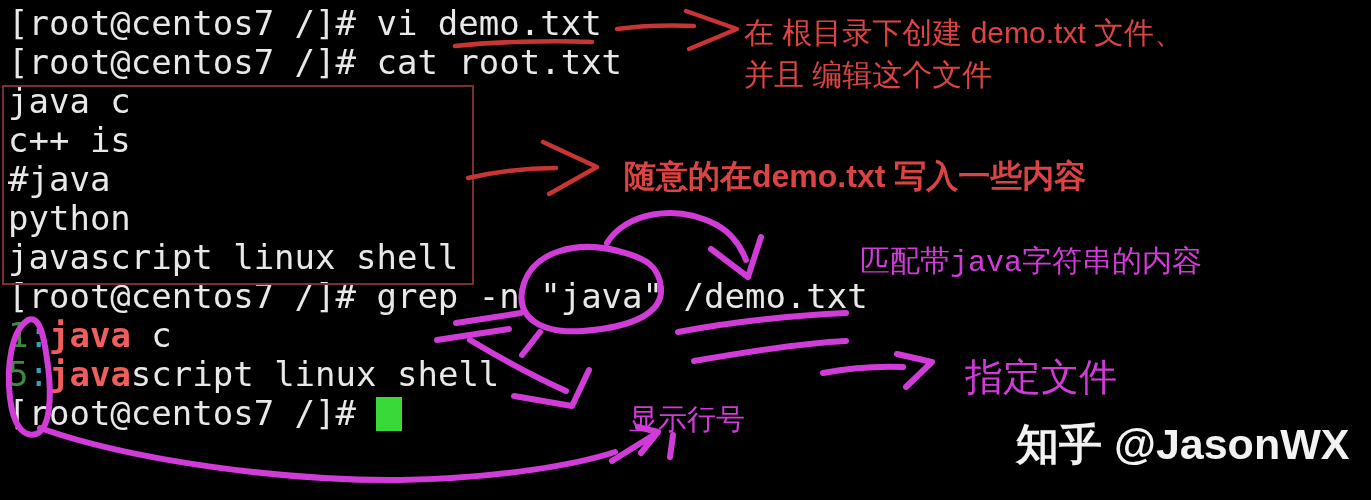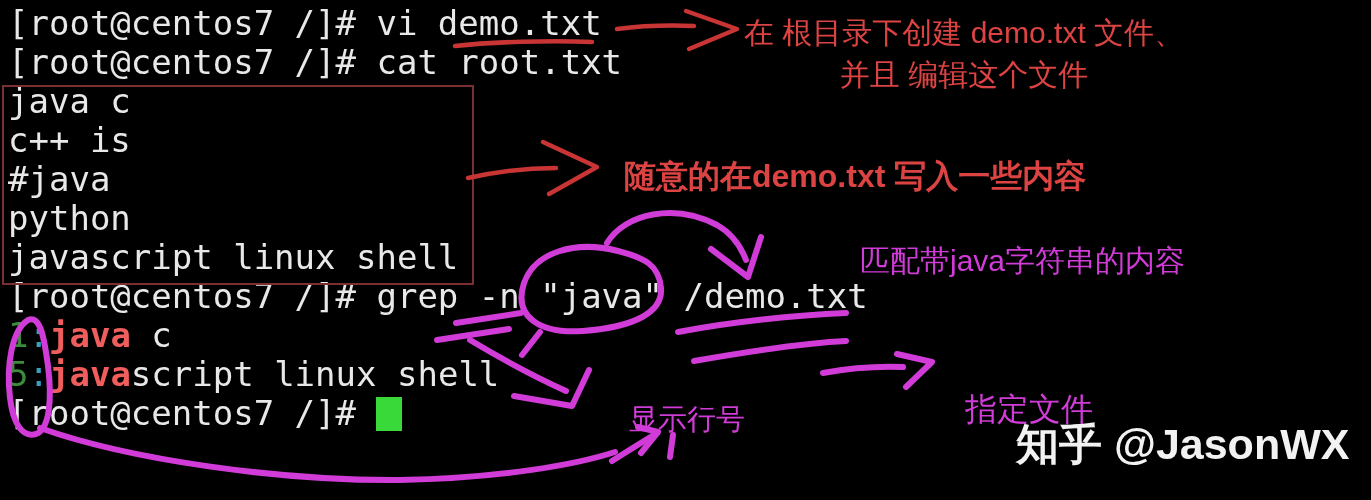--- a/index.html
+++ b/index.html
@@ -11,27 +11,27 @@
   .seg-fg{color:var(--fg);}
   .seg-lineno{color:var(--lineno);}
   .seg-sep{color:var(--sep);}
   .seg-match{color:var(--match);font-weight:bold;text-align:center;}
   .cursor{display:inline-block;width:26px;height:34px;background:var(--cursor);
           vertical-align:-6px;}
   .content-box{position:absolute;left:2px;top:85px;width:468px;height:196px;
                border:2px solid var(--box_border);pointer-events:none;}
   .overlay{position:absolute;left:0;top:0;pointer-events:none;}
   .note{position:absolute;font-family:"Liberation Sans","DejaVu Sans",sans-serif;
-        white-space:pre;text-align:center;}
+        white-space:pre;}
   .red-note{color:var(--red_text);}
   .magenta-note{color:var(--magenta);}
   .note-create{left:744px;top:12px;font-size:30px;line-height:42px;}
   .note-write{left:624px;top:155px;font-size:32px;font-weight:bold;}
-  .note-match{left:860px;top:241px;font-size:30px;}
-  .note-file{left:965px;top:352px;font-size:32px;margin-top:36px;}
+  .note-match{left:860px;top:241px;font-size:30px;font-family:Liberation Mono, monospace;}
+  .note-file{left:965px;top:352px;font-size:38px;}
   .note-lineno{left:629px;top:400px;font-size:29px;}
   .watermark{left:1016px;top:416px;font-size:43px;font-weight:bold;color:#f2f2f2;}
 </style>
 </head>
 <body>
 
 <div class="terminal">
     <div class="tline"><span class="seg-fg">[root@centos7 /]# vi demo.txt</span></div>
     <div class="tline"><span class="seg-fg">[root@centos7 /]# cat root.txt</span></div>
     <div class="tline"><span class="seg-fg">java c</span></div>

